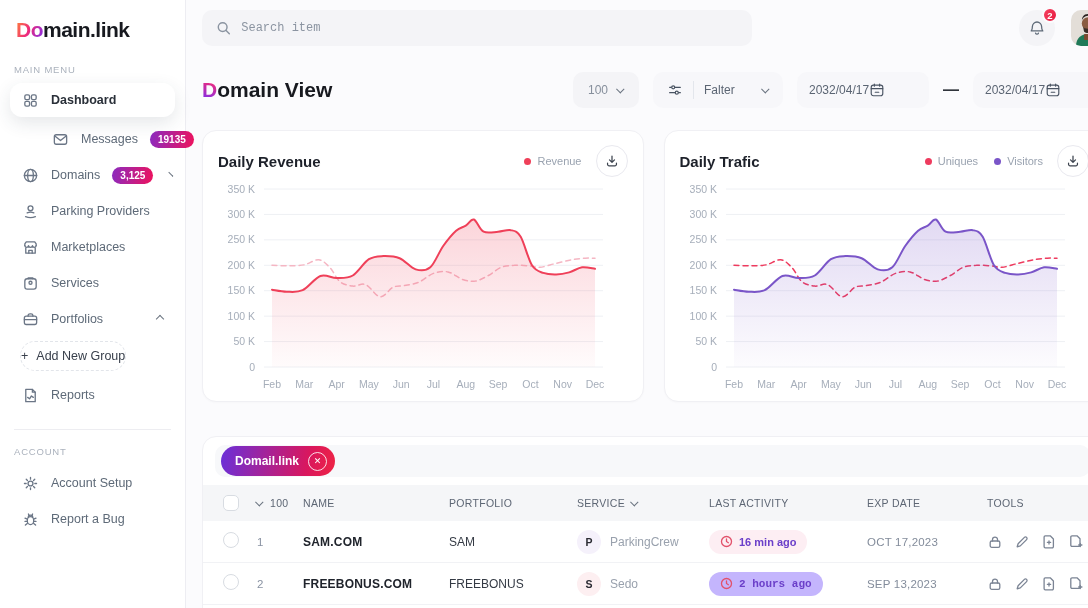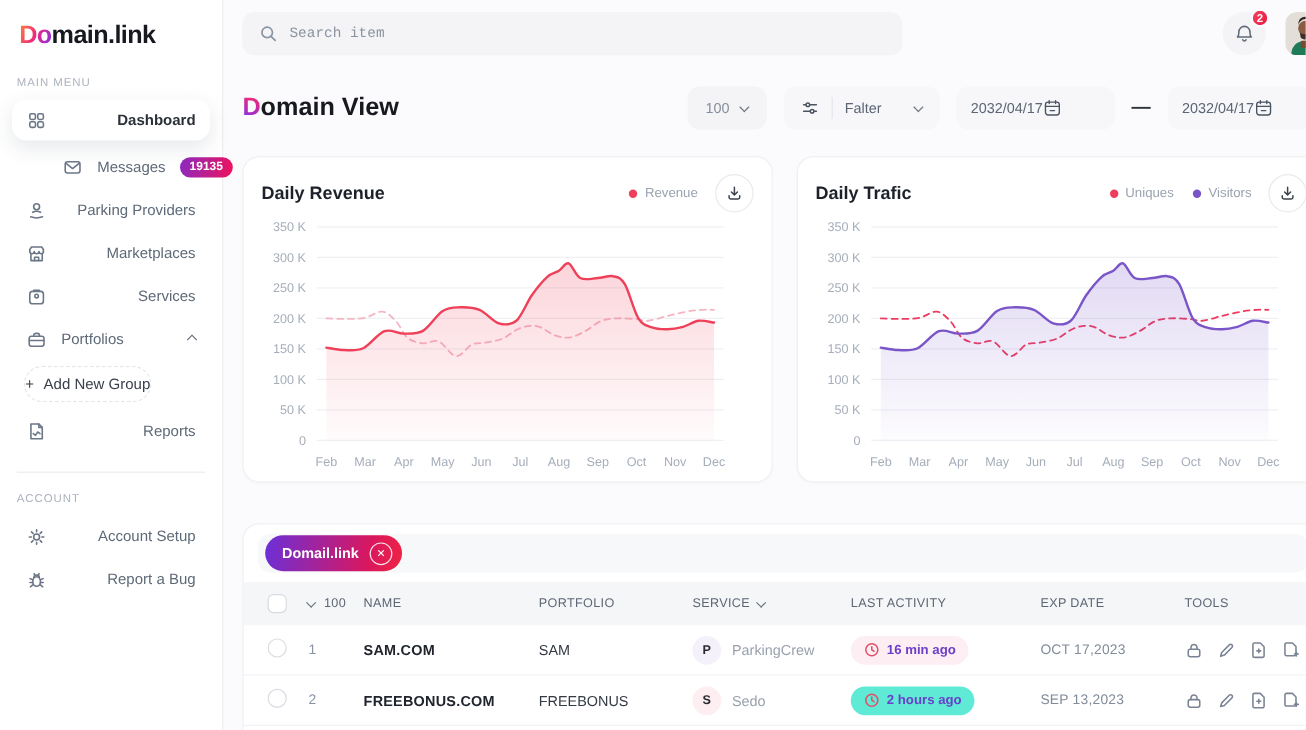--- a/index.html
+++ b/index.html
@@ -7,21 +7,21 @@
   body { font-family:"Liberation Sans", sans-serif; background:#fbfbfd; color:#242a33; }
   .app { display:flex; width:1088px; height:608px; }
 
   
   .sidebar { width:186px; flex:0 0 186px; background:#fff; border-right:1px solid #ededf2; height:608px; }
   .logo { padding:18px 16px 6px; font-size:21px; font-weight:800; letter-spacing:-0.5px; cursor:pointer; }
   .logo-grad { background:linear-gradient(115deg,#ff8a34 0%,#ef2a7b 48%,#7b2ff0 100%); -webkit-background-clip:text; background-clip:text; color:transparent; }
   .logo-rest { color:#17191f;margin-top:16px; }
   .sec-label { font-size:9.5px; letter-spacing:.8px; color:#abb2bd; margin:16px 0 8px 14px; }
   .nav { padding:0 10px; }
-  .nav-item { height:36px; display:flex; align-items:center; gap:12px; padding:0 12px; font-size:12.5px; color:#5e6a78; cursor:pointer; border-radius:12px;justify-content:space-between; }
+  .nav-item { height:36px; display:flex; align-items:center; gap:12px; padding:0 12px; font-size:12.5px; color:#5e6a78; cursor:pointer; border-radius:12px; }
   .nav-item.active { background:#fff; box-shadow:0 6px 18px rgba(45,55,75,.12); color:#2a3039; font-weight:700; height:34px; margin-bottom:4px; }
   .nav-item.sub { margin-left:30px; }
   .ic { width:17px; height:17px; stroke:#6b7686; fill:none; stroke-width:1.4; stroke-linecap:round; stroke-linejoin:round; flex:0 0 17px; }
   .badge { margin-left:auto; background:linear-gradient(100deg,#8a2bc0 0%,#ee125c 100%); color:#fff; font-size:10px; font-weight:700; border-radius:10px; padding:3px 8px; }
   .nav-item .chev, .nav-item .chevu { margin-left:auto; }
   .nav-item .after-badge { margin-left:6px; }
   .chev { width:6px; height:6px; border-left:1.6px solid #6b7480; border-bottom:1.6px solid #6b7480; display:inline-block; transform:rotate(-45deg) translateY(-1px); }
   .chevu { width:6px; height:6px; border-left:1.6px solid #6b7480; border-bottom:1.6px solid #6b7480; display:inline-block; transform:rotate(135deg); }
   .add-group { margin:4px 10px 6px; height:30px; border:1.5px dashed #e2e5ea; border-radius:16px; background:#fff; display:flex; align-items:center; justify-content:center; gap:8px; font-size:12.5px; color:#39404c; cursor:pointer; }
   .divider { border-top:1px solid #ededf1; margin:16px 14px 0; }
@@ -72,21 +72,21 @@
   .cb { width:16px; height:16px; border:1.5px solid #d8dce2; background:#fff; display:inline-block; cursor:pointer; }
   .cb.sq { border-radius:5px; } .cb.rd { border-radius:50%; }
   .rownum { color:#8a93a3; font-size:11.5px; }
   .dname { font-weight:700; color:#20242c; letter-spacing:.2px; }
   .dportfolio { color:#343a44; }
   .svc { display:flex; align-items:center; gap:9px; }
   .svc-i { width:24px; height:24px; border-radius:50%; display:flex; align-items:center; justify-content:center; font-size:10.5px; font-weight:700; color:#2b2b33; }
   .svc-i.p { background:#f5f1fb; } .svc-i.s { background:#fdeff1; }
   .svc-name { color:#99a1ad; }
   .activity-pill { display:inline-flex; align-items:center; gap:6px; height:24px; border-radius:12px; padding:0 11px; font-size:11px; font-weight:700; color:#6b3fc9; }
-  .activity-pill.pink { background:#fdeef3; } .activity-pill.lav { background:#5eead4; }
+  .activity-pill.pink { background:#fdeef3; } .activity-pill.lav { background:#c4b5fd;font-family:Liberation Mono, monospace; }
   .clock { width:13px; height:13px; stroke:#e2516b; fill:none; stroke-width:1.4; stroke-linecap:round; }
   .expdate { color:#838c9b; font-size:11.5px; letter-spacing:.2px; }
   .tools { display:flex; gap:11px; }
   .tool-btn { background:none; border:0; padding:0; cursor:pointer; display:flex; }
   .tool-ic { width:16px; height:16px; stroke:#7b8494; fill:none; stroke-width:1.3; stroke-linecap:round; stroke-linejoin:round; }
 </style>
 </head>
 <body>
 
 <div class="app">
@@ -106,20 +106,30 @@
           </svg>
         <span>Dashboard</span>
       </div>
       <div class="nav-item sub">
         <svg class="ic" viewBox="0 0 18 18">
             <rect x="2.5" y="4" width="13" height="10" rx="2"></rect>
             <path d="M3,5.2l6,4.8 6-4.8"></path>
           </svg>
         <span>Messages</span>
         <span class="badge">19135</span>
+      </div>
+      <div class="nav-item">
+        <svg class="ic" viewBox="0 0 18 18">
+            <circle cx="9" cy="9" r="6.5"></circle>
+            <ellipse cx="9" cy="9" rx="3" ry="6.5"></ellipse>
+            <path d="M2.5,9h13"></path>
+          </svg>
+        <span>Domains</span>
+        <span class="badge">3,125</span>
+        <i class="chev after-badge"></i>
       </div>
       <div class="nav-item">
         <svg class="ic" viewBox="0 0 18 18">
             <circle cx="9" cy="5.6" r="2.6"></circle>
             <path d="M5.5,10.5c2-1 5-1 7,0"></path>
             <path d="M3.8,14.5c3.2,1.2 7.2,1.2 10.4,0"></path>
           </svg>
         <span>Parking Providers</span>
       </div>
       <div class="nav-item">

